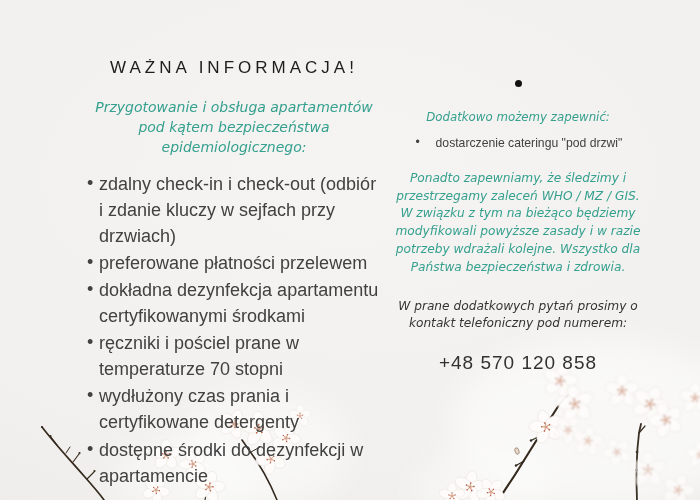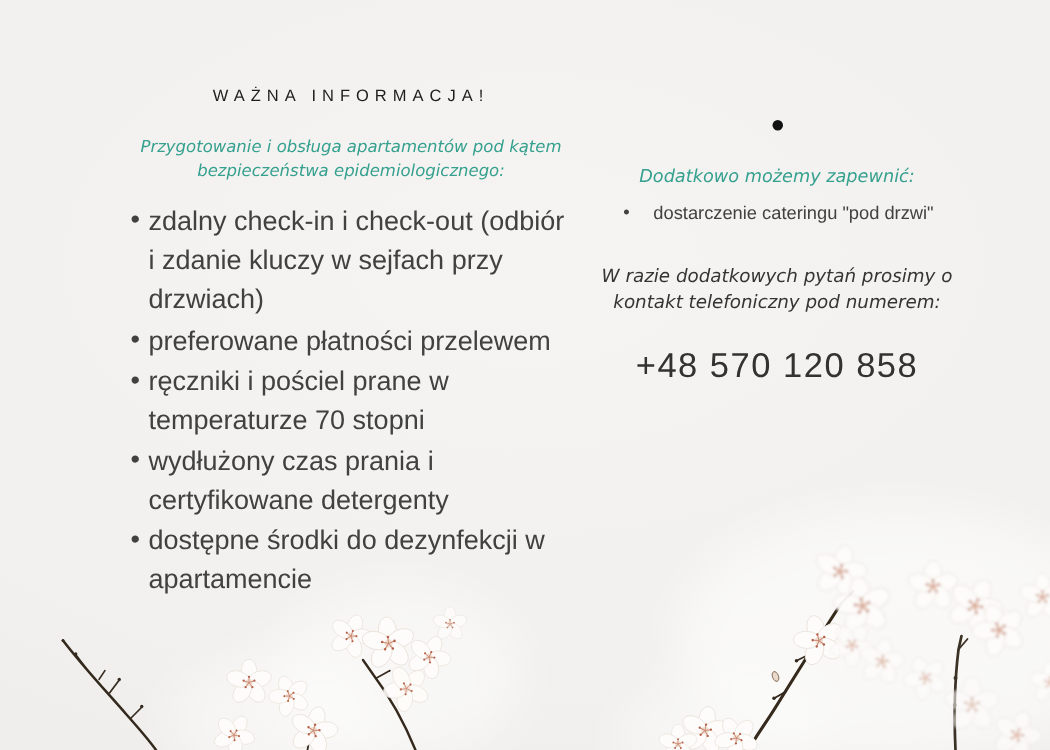--- a/index.html
+++ b/index.html
@@ -5,40 +5,40 @@
   html,body{margin:0;padding:0;}
   body{background:#dddcda;font-family:"Liberation Sans",sans-serif;}
   .page{
     position:relative;width:700px;height:500px;overflow:hidden;
     background:radial-gradient(120% 100% at 50% 35%, #f5f4f2 0%, #f1f0ee 60%, #eceae7 100%);
   }
   .flowers{position:absolute;inset:0;z-index:1;pointer-events:none;}
   
   .left-col{position:absolute;left:86px;top:58px;width:296px;z-index:2;}
   .main-title{
-    margin:0 0 20px;text-align:center;font-size:11px;font-weight:500;
+    margin:0 0 20px;text-align:center;font-size:17px;font-weight:500;
     letter-spacing:4px;color:#1e1d1b;white-space:nowrap;
   }
   .teal{color:#35a08e;}
   .italic{font-style:italic;font-family:"DejaVu Sans",sans-serif;}
-  .subtitle{margin:0 0 13px;text-align:center;font-size:11px;line-height:1.42;}
+  .subtitle{margin:0 0 13px;text-align:center;font-size:14px;line-height:1.42;}
   ul.precautions{list-style:none;margin:0;padding:0;font-size:18px;color:#414141;line-height:1.45;}
   ul.precautions li{position:relative;padding-left:13px;margin:0 0 1px;}
   ul.precautions li::before{content:"•";position:absolute;left:1px;top:-1px;color:#414141;}
   
   .right-col{position:absolute;left:390px;top:80px;width:256px;z-index:2;text-align:center;}
   .divider-dot{width:7px;height:7px;border-radius:50%;background:#121212;margin:0 auto 23px;}
   .right-subtitle{margin:0 0 9px;font-size:11.8px;text-align:center;}
   ul.services{list-style:none;display:inline-block;margin:0;padding:0;text-align:left;
     font-size:12.2px;color:#414141;line-height:1.4;}
   ul.services li{position:relative;padding-left:22px;margin:0 0 3px;}
   ul.services li::before{content:"•";position:absolute;left:2px;top:-1px;color:#414141;}
   .note{margin:15px 0 0;font-size:12.2px;line-height:1.45;}
   .contact{margin:22px 0 0;font-size:12.2px;line-height:1.4;color:#343434;}
-  .phone{margin:20px 0 0;font-size:23px;letter-spacing:1px;color:#333230;font-weight:500;}
+  .phone{margin:20px 0 0;font-size:19px;letter-spacing:1px;color:#333230;font-weight:500;}
   
   .logo{position:absolute;left:270px;bottom:21px;width:160px;text-align:center;z-index:2;}
   .brand{font-size:13.5px;font-weight:600;letter-spacing:5px;text-indent:5px;color:#232220;}
   .brand-sub{font-size:6px;font-weight:500;letter-spacing:2.8px;text-indent:2.8px;color:#46423e;margin-top:4px;}
 </style>
 </head>
 <body>
 
 <div class="page">
 
@@ -155,30 +155,32 @@
       <use href="#bl" transform="translate(700,455) scale(0.9)" opacity="0.7"></use>
     </g>
   </svg>
 
   <div class="left-col">
     <h1 class="main-title">WAŻNA INFORMACJA!</h1>
     <p class="subtitle teal italic">Przygotowanie i obsługa apartamentów pod kątem bezpieczeństwa epidemiologicznego:</p>
     <ul class="precautions">
       <li>zdalny check-in i check-out (odbiór i zdanie kluczy w sejfach przy drzwiach)</li>
       <li>preferowane płatności przelewem</li>
+      <li>dokładna dezynfekcja apartamentu certyfikowanymi środkami</li>
       <li>ręczniki i pościel prane w temperaturze 70 stopni</li>
       <li>wydłużony czas prania i certyfikowane detergenty</li>
       <li>dostępne środki do dezynfekcji w apartamencie</li>
     </ul>
   </div>
 
   <div class="right-col">
     <div class="divider-dot"></div>
     <p class="right-subtitle teal italic">Dodatkowo możemy zapewnić:</p>
     <ul class="services">
       <li>dostarczenie cateringu "pod drzwi"</li>
     </ul>
-    <p class="contact italic">W razie dodatkowych pytań prosimy o kontakt telefoniczny pod numerem:</p>
+    <p class="note teal italic">Ponadto zapewniamy, że śledzimy i przestrzegamy zaleceń WHO / MZ / GIS. W związku z tym na bieżąco będziemy modyfikowali powyższe zasady i w razie potrzeby wdrażali kolejne. Wszystko dla Państwa bezpieczeństwa i zdrowia.</p>
+    <p class="contact italic">W prane dodatkowych pytań prosimy o kontakt telefoniczny pod numerem:</p>
     <div class="phone">+48 570 120 858</div>
   </div>
 
 
 </div>
 
 </body></html>

